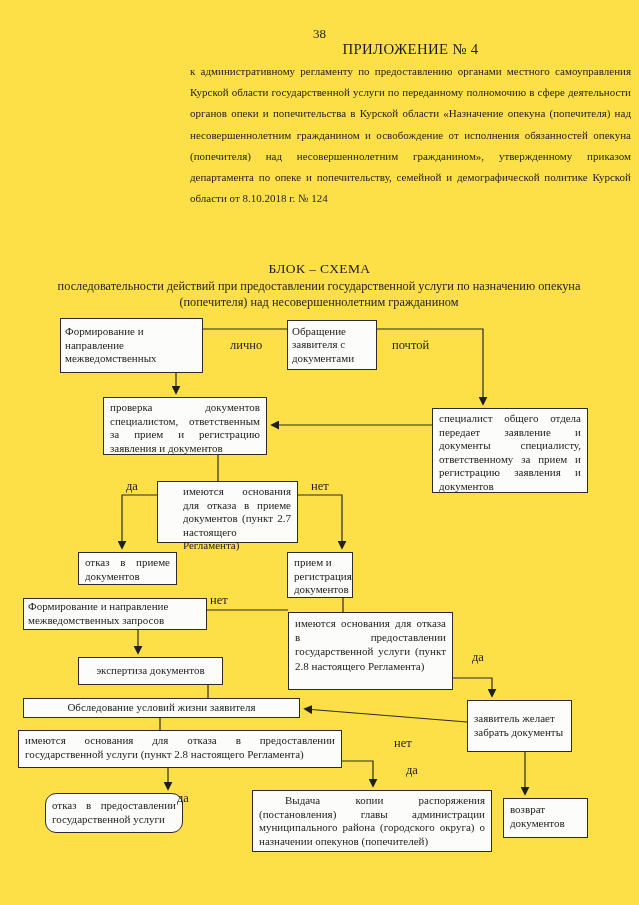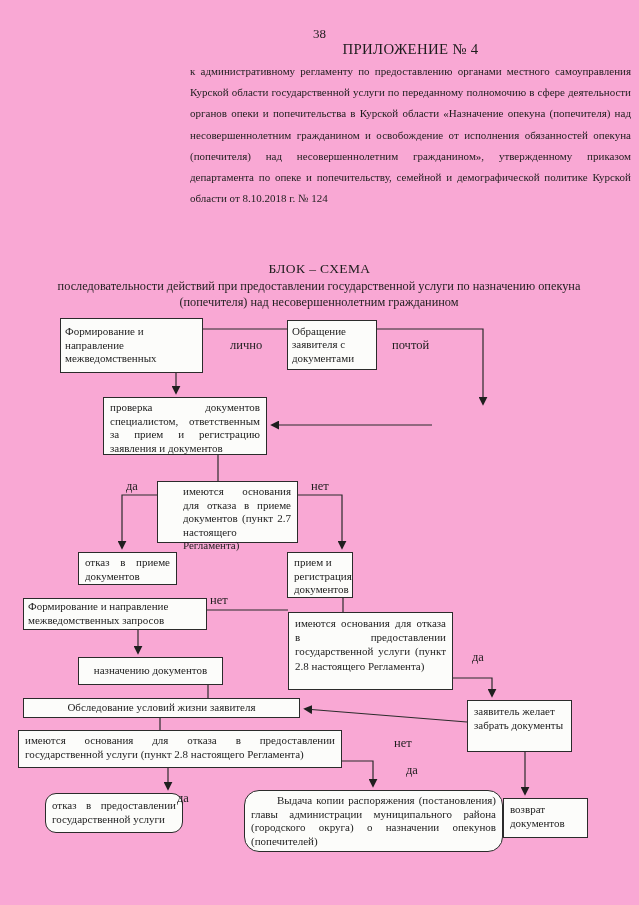--- a/index.html
+++ b/index.html
@@ -1,20 +1,20 @@
 <!DOCTYPE html>
 <html><head>
 <meta charset="utf-8">
 <style>
   html,body{margin:0;padding:0;background:#e8e8e6;}
   .page{
     position:relative;
     width:639px;height:905px;
     margin:0 auto;
-    background:#f9a8d4;
+    background:#fde047;
     color:#1d1d1d;
     font-family:"Liberation Serif", serif;
     overflow:hidden;
   }
   .abs{position:absolute;}
   .page-number{top:26px;left:0;width:639px;text-align:center;font-size:13px;}
   .appendix-title{top:41px;left:190px;width:441px;text-align:center;font-size:14.8px;letter-spacing:.3px;}
   .appendix-paragraph{
     top:61px;left:190px;width:441px;
     font-size:11px;line-height:21.2px;
@@ -75,42 +75,43 @@
       <path d="M525,752 V794" marker-end="url(#arr)"></path>
     </g>
   </svg>
 
   <div class="fc-box vc" style="left:60px;top:318px;width:143px;height:55px;">Формирование и направление межведомственных</div>
 
   <div class="fc-box vc" style="left:287px;top:320px;width:90px;height:50px;">Обращение заявителя с документами</div>
 
   <div class="fc-box" style="left:103px;top:397px;width:164px;height:58px;">проверка документов специалистом, ответственным за прием и регистрацию заявления и документов</div>
 
+  <div class="fc-box" style="left:432px;top:408px;width:156px;height:85px;">специалист общего отдела передает заявление и документы специалисту, ответственному за прием и регистрацию заявления и документов</div>
 
   <div class="fc-box" style="left:157px;top:481px;width:141px;height:62px;padding-left:25px;">имеются основания для отказа в приеме документов (пункт 2.7 настоящего Регламента)</div>
 
   <div class="fc-box" style="left:78px;top:552px;width:99px;height:33px;">отказ в приеме документов</div>
 
   <div class="fc-box ta-l" style="left:287px;top:552px;width:66px;height:46px;">прием и регистрация документов</div>
 
   <div class="fc-box vc" style="left:23px;top:598px;width:184px;height:32px;">Формирование и направление межведомственных запросов</div>
 
   <div class="fc-box" style="left:288px;top:612px;width:165px;height:78px;line-height:14.2px;">имеются основания для отказа в предоставлении государственной услуги (пункт 2.8 настоящего Регламента)</div>
 
-  <div class="fc-box vc" style="left:78px;top:657px;width:145px;height:28px;">назначению документов</div>
+  <div class="fc-box vc" style="left:78px;top:657px;width:145px;height:28px;">экспертиза документов</div>
 
   <div class="fc-box vc" style="left:23px;top:698px;width:277px;height:20px;">Обследование условий жизни заявителя</div>
 
-  <div class="fc-box ta-l" style="left:467px;top:700px;width:105px;height:52px;padding-top:4px;">заявитель желает забрать документы</div>
+  <div class="fc-box ta-l" style="left:467px;top:700px;width:105px;height:52px;padding-top:11px;">заявитель желает забрать документы</div>
 
   <div class="fc-box" style="left:18px;top:730px;width:324px;height:38px;">имеются основания для отказа в предоставлении государственной услуги (пункт 2.8 настоящего Регламента)</div>
 
   <div class="fc-box" style="left:45px;top:793px;width:138px;height:40px;padding-top:5px;border-radius:11px;">отказ в предоставлении государственной услуги</div>
 
-  <div class="fc-box indent" style="left:244px;top:790px;width:259px;height:62px;border-radius:15px;">Выдача копии распоряжения (постановления) главы администрации муниципального района (городского округа) о назначении опекунов (попечителей)</div>
+  <div class="fc-box indent" style="left:252px;top:790px;width:240px;height:62px;">Выдача копии распоряжения (постановления) главы администрации муниципального района (городского округа) о назначении опекунов (попечителей)</div>
 
   <div class="fc-box ta-l" style="left:503px;top:798px;width:85px;height:40px;padding-top:4px;">возврат документов</div>
 
   <div class="edge-label" style="left:230px;top:338px;">лично</div>
   <div class="edge-label" style="left:392px;top:338px;">почтой</div>
   <div class="edge-label" style="left:126px;top:479px;">да</div>
   <div class="edge-label" style="left:311px;top:479px;">нет</div>
   <div class="edge-label" style="left:210px;top:593px;">нет</div>
   <div class="edge-label" style="left:472px;top:650px;">да</div>
   <div class="edge-label" style="left:394px;top:736px;">нет</div>

